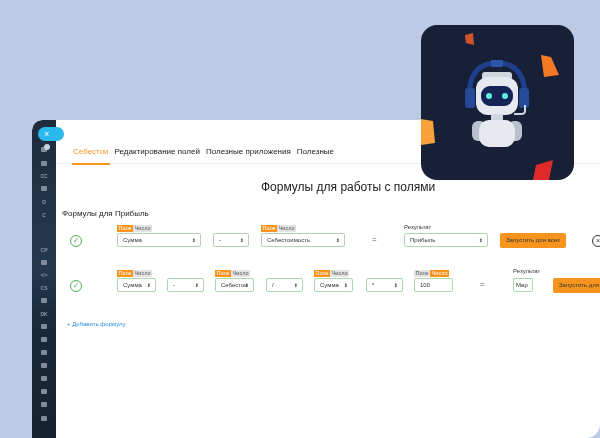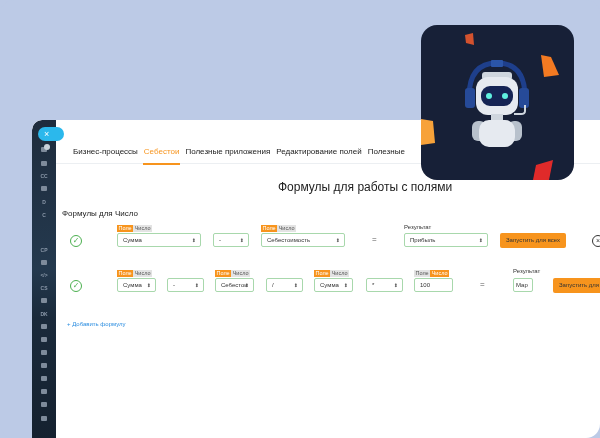--- a/index.html
+++ b/index.html
@@ -43,21 +43,21 @@
   .tabs {
     position: absolute; left: 0; top: 22px; height: 22px; width: 560px;
     border-bottom: 1px solid #eceff2; display: flex; padding-left: 14px;
   }
   .tab { font-size: 8px; color: #222; padding: 5px 3px 0 3px; height: 22px; position: relative; }
   .tab.active { color: #f7941d; }
   .tab.active::after {
     content: ""; position: absolute; left: 2px; right: 2px; bottom: -1px; height: 2px; background: #f7941d;
   }
   .page-title {
-    position: absolute; left: 222px; top: 60px; font-size: 12px; color: #222;
+    position: absolute; left: 205px; top: 60px; font-size: 12px; color: #222;
   }
   .section-title {
     position: absolute; left: 6px; top: 89px; font-size: 8px; color: #222;
   }
   .check {
     position: absolute; width: 12px; height: 12px; border: 1.2px solid #4cb050; border-radius: 50%;
     color: #4cb050; font-size: 8px; line-height: 10px; text-align: center;
   }
   .toggle { position: absolute; height: 7px; display: flex; font-size: 5.5px; line-height: 7px; }
   .toggle span { padding: 0 1.5px; }
@@ -114,29 +114,28 @@
           <div class="sb-item" style="top: 242px;"><span class="sb-icon"></span></div>
           <div class="sb-item" style="top: 255px;"><span class="sb-icon"></span></div>
           <div class="sb-item" style="top: 268px;"><span class="sb-icon"></span></div>
           <div class="sb-item" style="top: 281px;"><span class="sb-icon"></span></div>
           <div class="sb-item" style="top: 295px;"><span class="sb-icon"></span></div>
         </div>
     </div>
 
     <div class="content">
       <div class="tabs">
-        <div class="tab">Бизнес-процессы</div>
         <div class="tab active">Себестои</div>
+        <div class="tab">Редактирование полей</div>
         <div class="tab">Полезные приложения</div>
-        <div class="tab">Редактирование полей</div>
         <div class="tab">Полезные</div>
       </div>
 
       <div class="page-title">Формулы для работы с полями</div>
-      <div class="section-title">Формулы для Число</div>
+      <div class="section-title">Формулы для Прибыль</div>
 
       <div class="check" style="left:14px;top:115px;"><span>✓</span></div>
 
       <div class="toggle" style="left:61px;top:105px;">
         <span class="on">Поле</span>
           <span class="off">Число</span>
       </div>
       <div class="sel" style="left:61px;top:113px;width:84px;">
         <span>Сумма</span><span class="arrow">⬍</span>
       </div>

